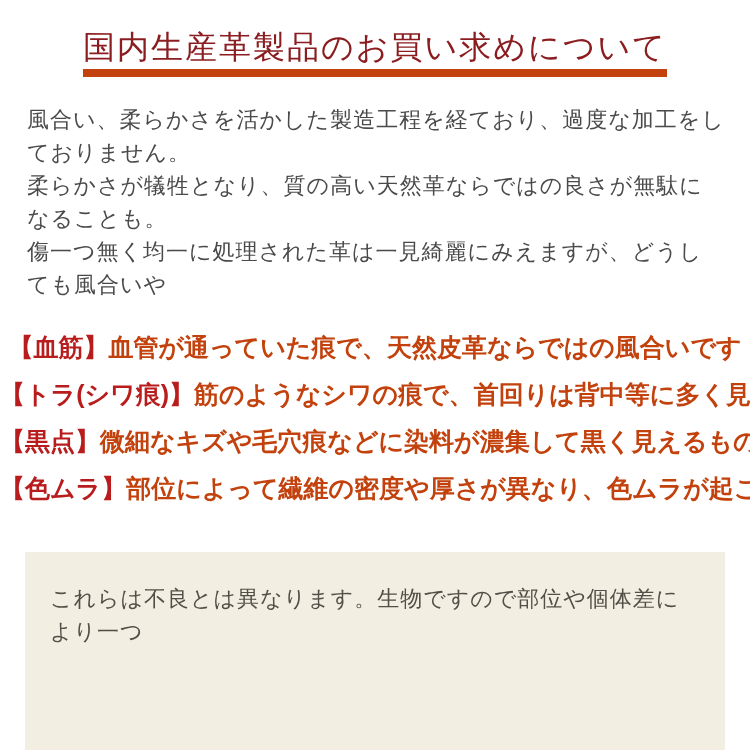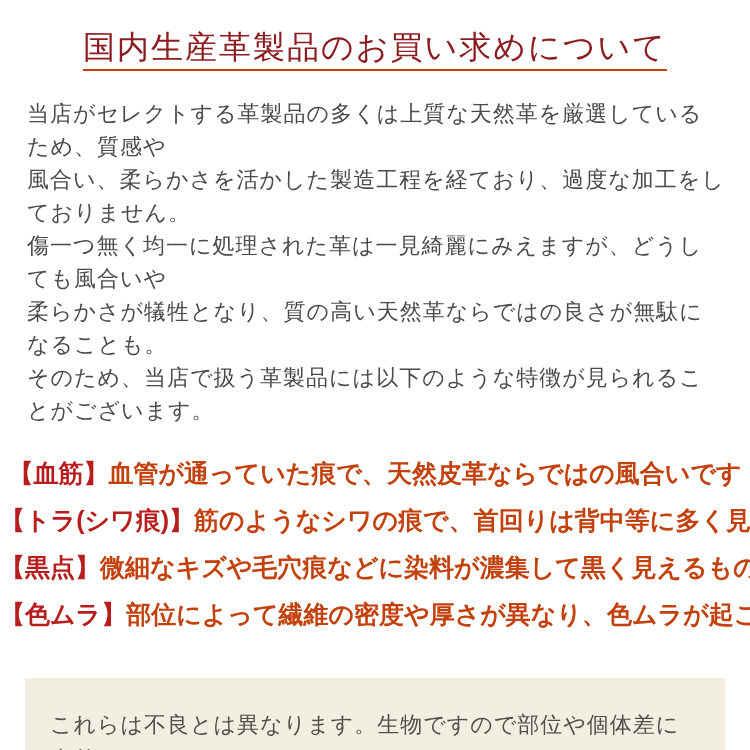--- a/index.html
+++ b/index.html
@@ -21,21 +21,21 @@
     margin: 28px 0 0 0;
     text-align: center;
     font-size: 32px;
     font-weight: normal;
     letter-spacing: 2px;
     color: #8b1d20;
     line-height: 1.2;
   }
   .title-text {
     display: inline-block;
-    border-bottom: 2px solid #c2410c;
+    border-bottom: 8px solid #c2410c;
     padding-bottom: 3px;
   }
 
   
   .intro {
     margin: 26px 25px 0 27px;
     font-size: 22px;
     line-height: 33px;
     letter-spacing: 1px;
     color: #4a4a4a;
@@ -76,25 +76,23 @@
 </head>
 <body>
 
 <div class="page">
 
   <h1 class="title">
     <span class="title-text">国内生産革製品のお買い求めについて</span>
   </h1>
 
   <div class="intro">
-    <div class="intro-line">当店がセレクトする革製品の多くは上質な天然革を厳選しているため、質感や</div>
     <div class="intro-line">風合い、柔らかさを活かした製造工程を経ており、過度な加工をしておりません。</div>
+    <div class="intro-line">柔らかさが犠牲となり、質の高い天然革ならではの良さが無駄になることも。</div>
     <div class="intro-line">傷一つ無く均一に処理された革は一見綺麗にみえますが、どうしても風合いや</div>
-    <div class="intro-line">柔らかさが犠牲となり、質の高い天然革ならではの良さが無駄になることも。</div>
-    <div class="intro-line">そのため、当店で扱う革製品には以下のような特徴が見られることがございます。</div>
   </div>
 
   <div class="features">
     <div class="feature">
       <span class="feature-label">【血筋】</span><span class="feature-text">血管が通っていた痕で、天然皮革ならではの風合いです</span>
     </div>
     <div class="feature">
       <span class="feature-label">【トラ(シワ痕)】</span><span class="feature-text">筋のようなシワの痕で、首回りは背中等に多く見られます</span>
     </div>
     <div class="feature">

